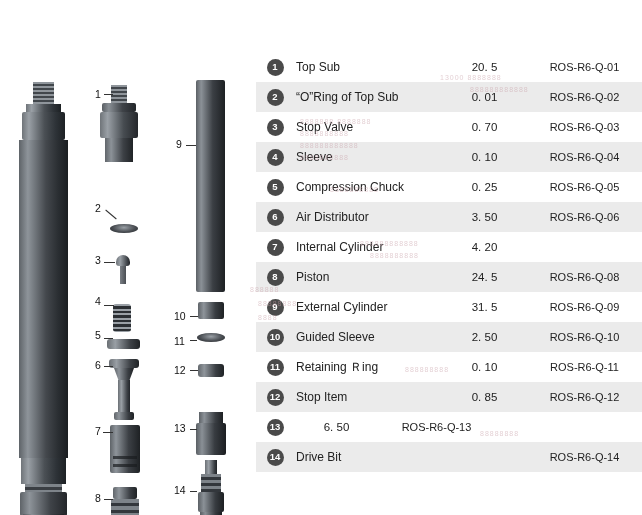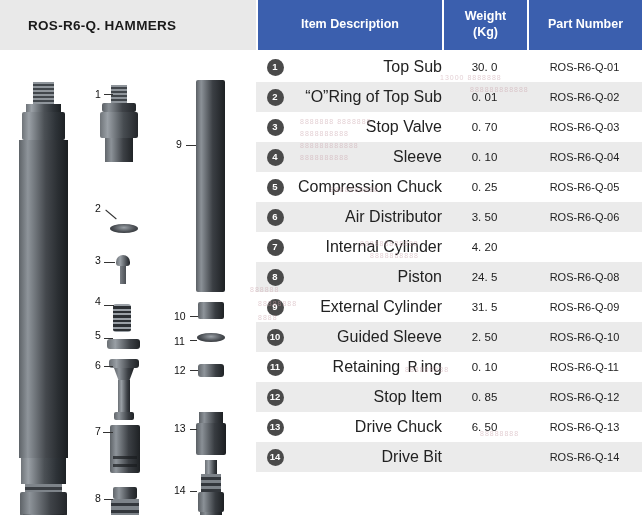--- a/index.html
+++ b/index.html
@@ -34,21 +34,21 @@
   
   .table { position:absolute; left:256px; top:52px; width:386px; }
   .row { display:flex; align-items:center; height:30px; }
   .row.alt { background:#ebebeb; }
   .c-num { width:38px; display:flex; align-items:center; justify-content:center; }
   .bullet {
     width:17px; height:17px; border-radius:50%; background:#4a4a4a; color:#fff;
     font-size:9.5px; font-weight:700; display:flex; align-items:center; justify-content:center;
     line-height:1;
   }
-  .c-desc { width:148px; font-size:16px; color:#222; padding-left:2px;text-align:right; }
+  .c-desc { width:148px; font-size:12px; color:#222; padding-left:2px; }
   .c-weight { width:85px; font-size:11.5px; color:#222; text-align:center; }
   .c-part { width:115px; font-size:11px; color:#222; text-align:center; }
 
   
   .watermark { position:absolute; inset:0; pointer-events:none; }
   .wm {
     position:absolute; color:#c8a0a8; opacity:.5; font-size:7px;
     white-space:nowrap; letter-spacing:1px;
   }
 
@@ -72,40 +72,29 @@
   .oring {
     border-radius:50%;
     background:radial-gradient(ellipse at 35% 35%,#8b9197 0%,#4a4e53 60%,#23262a 100%);
   }
 </style>
 </head>
 <body>
 
 <div class="page">
 
-  <div class="header">
-    <div class="hdr-title">ROS-R6-Q. HAMMERS</div>
-    <div class="hdr-cell hdr-desc">Item Description</div>
-    <div class="hdr-cell hdr-weight">
-      <div>
-        <div>Weight</div>
-        <div>(Kg)</div>
-      </div>
-    </div>
-    <div class="hdr-cell hdr-part">Part Number</div>
-  </div>
 
   <div class="table">
 
     <div class="row">
       <div class="c-num">
           <div class="bullet">1</div>
         </div>
       <div class="c-desc">Top Sub</div>
-      <div class="c-weight">30. 0</div>
+      <div class="c-weight">20. 5</div>
       <div class="c-part">ROS-R6-Q-01</div>
     </div>
 
     <div class="row alt">
       <div class="c-num">
           <div class="bullet">2</div>
         </div>
       <div class="c-desc">“O”Ring of Top Sub</div>
       <div class="c-weight">0. 01</div>
       <div class="c-part">ROS-R6-Q-02</div>
@@ -197,21 +186,20 @@
         </div>
       <div class="c-desc">Stop Item</div>
       <div class="c-weight">0. 85</div>
       <div class="c-part">ROS-R6-Q-12</div>
     </div>
 
     <div class="row">
       <div class="c-num">
           <div class="bullet">13</div>
         </div>
-      <div class="c-desc">Drive Chuck</div>
       <div class="c-weight">6. 50</div>
       <div class="c-part">ROS-R6-Q-13</div>
     </div>
 
     <div class="row alt">
       <div class="c-num">
           <div class="bullet">14</div>
         </div>
       <div class="c-desc">Drive  Bit</div>
       <div class="c-weight"></div>

